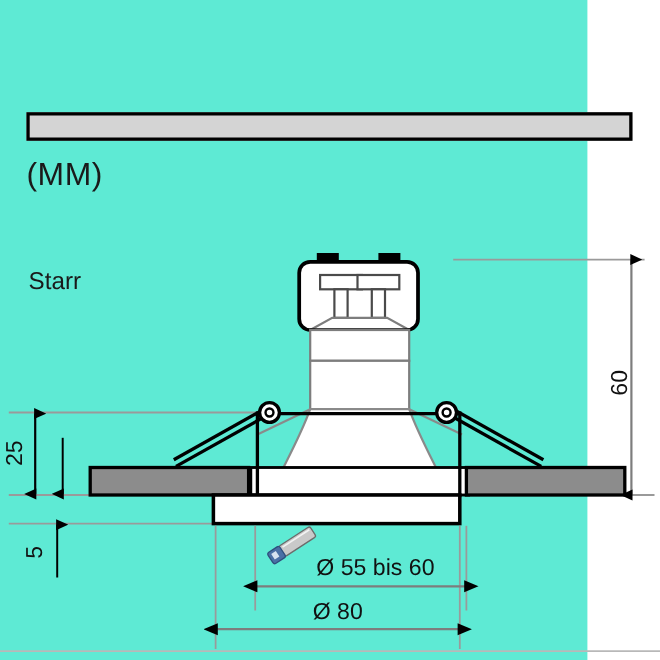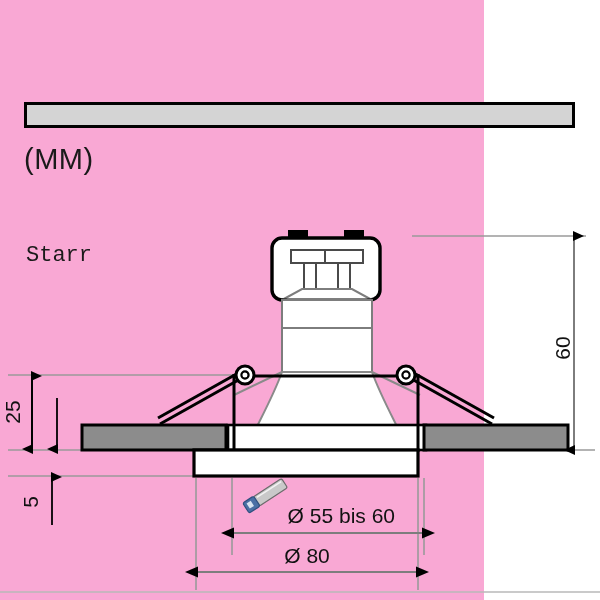--- a/index.html
+++ b/index.html
@@ -9,23 +9,23 @@
   }
   body {
     width: 600px;
     height: 600px;
     font-family: "Liberation Sans", sans-serif;
     overflow: hidden;
     position: relative;
   }
   #root {
     position: relative;
-    width: 484px;
+    width: 534px;
     height: 600px;
-    background: #f9a8d4;
+    background: #5eead4;
   }
   
   .swatch-bar {
     position: absolute;
     left: 24px;
     top: 102px;
     width: 551px;
     height: 26px;
     background: #d4d4d4;
     border: 3px solid #000000;
@@ -39,21 +39,21 @@
     color: #1a1a1a;
     letter-spacing: 0.5px;
     font-family: "Liberation Sans", sans-serif;
   }
   .starr-label {
     position: absolute;
     left: 26px;
     top: 243px;
     font-size: 22px;
     color: #1a1a1a;
-    font-family: Liberation Mono, monospace;
+    font-family: Liberation Sans, sans-serif;
   }
   svg.drawing {
     position: absolute;
     left: 0;
     top: 0;
     width: 600px;
     height: 600px;
   }
   .dim-text {
     font-family: "Liberation Sans", sans-serif;

